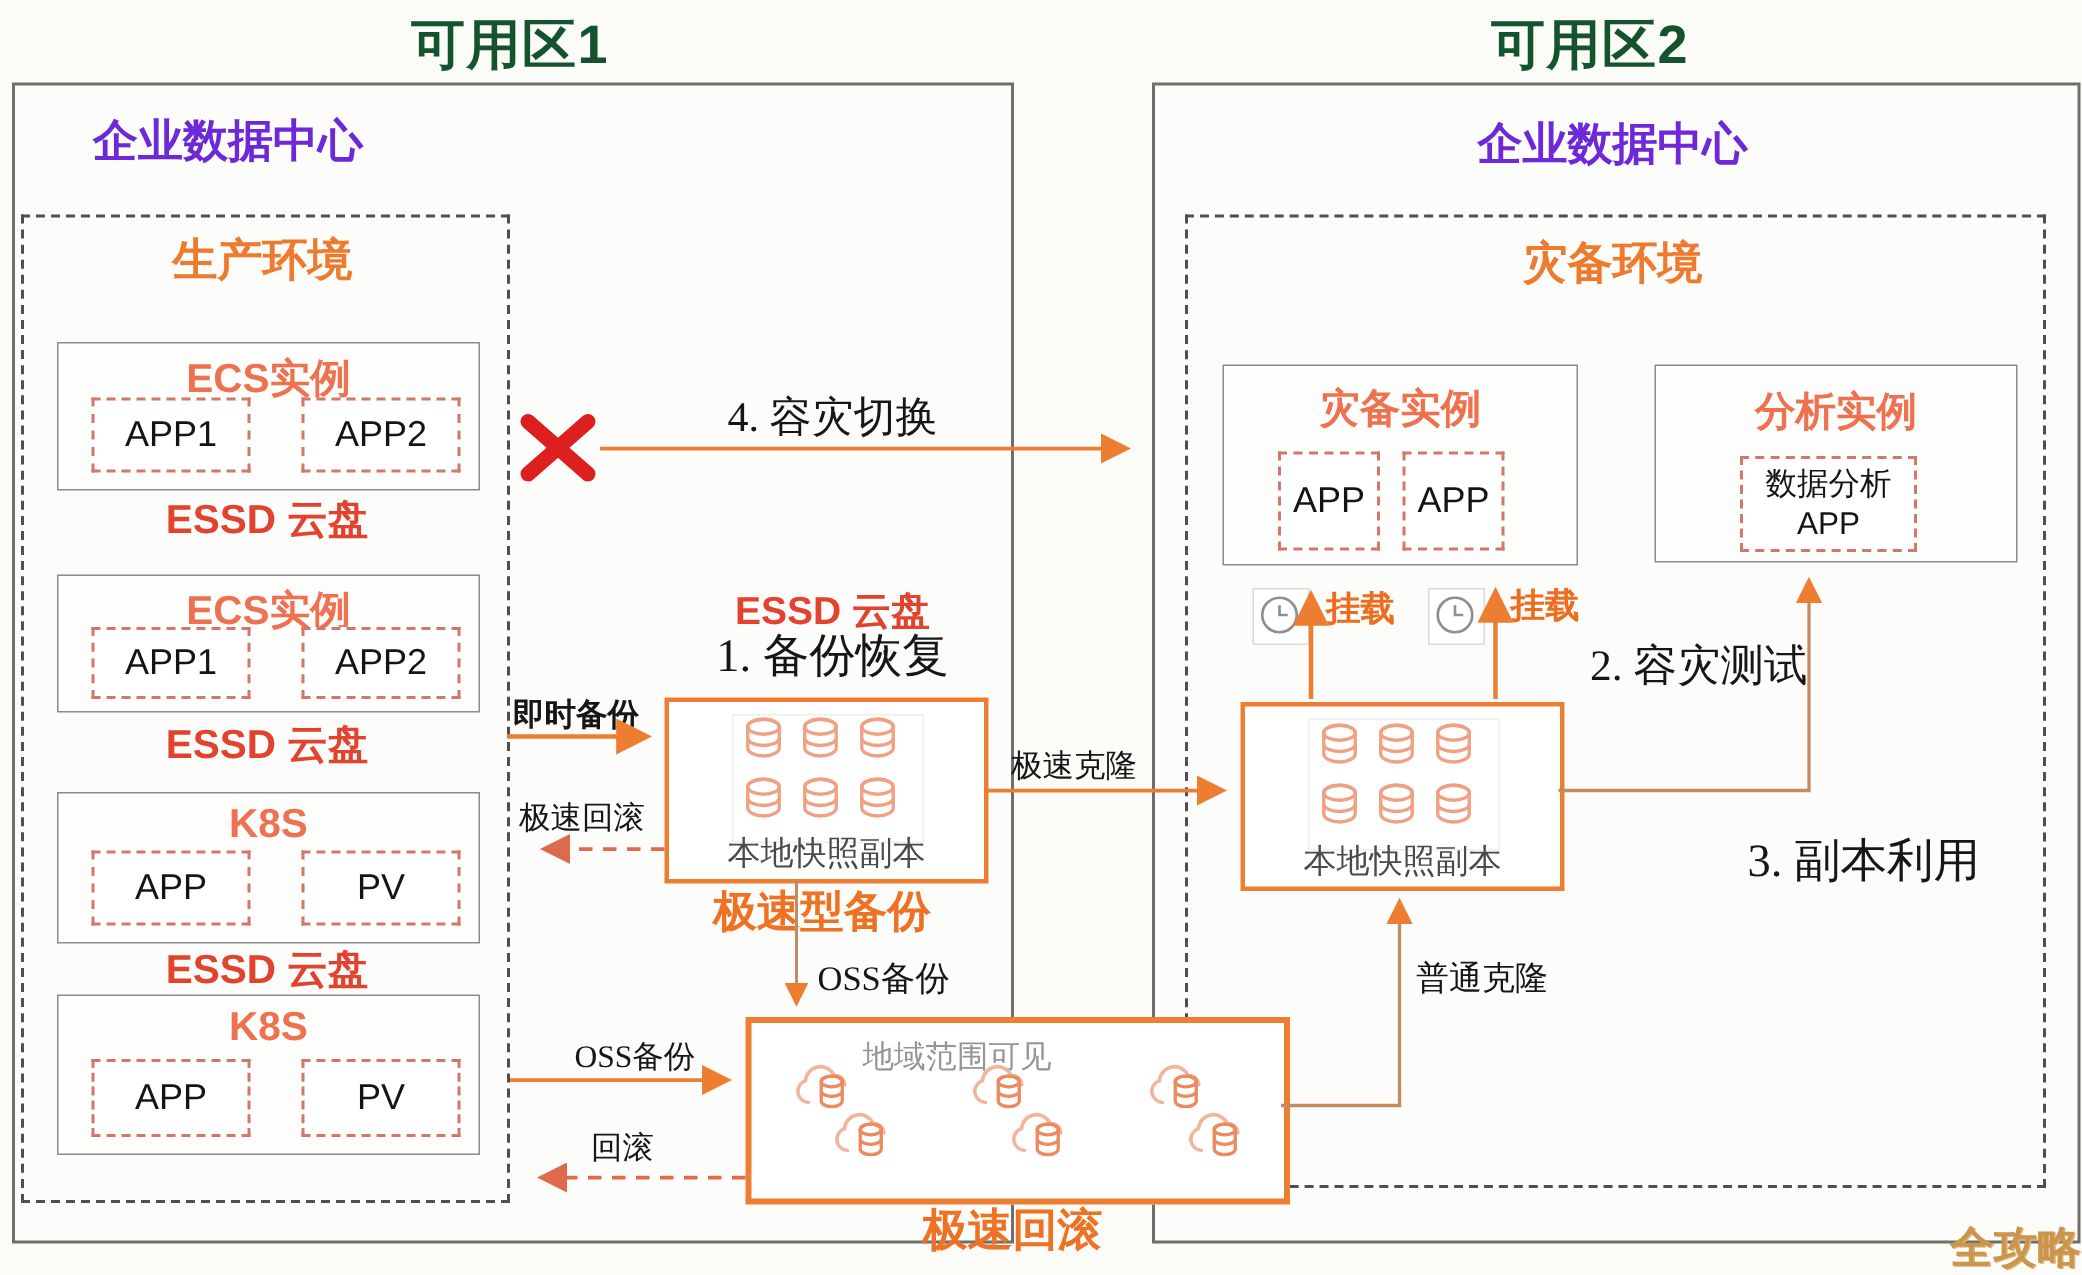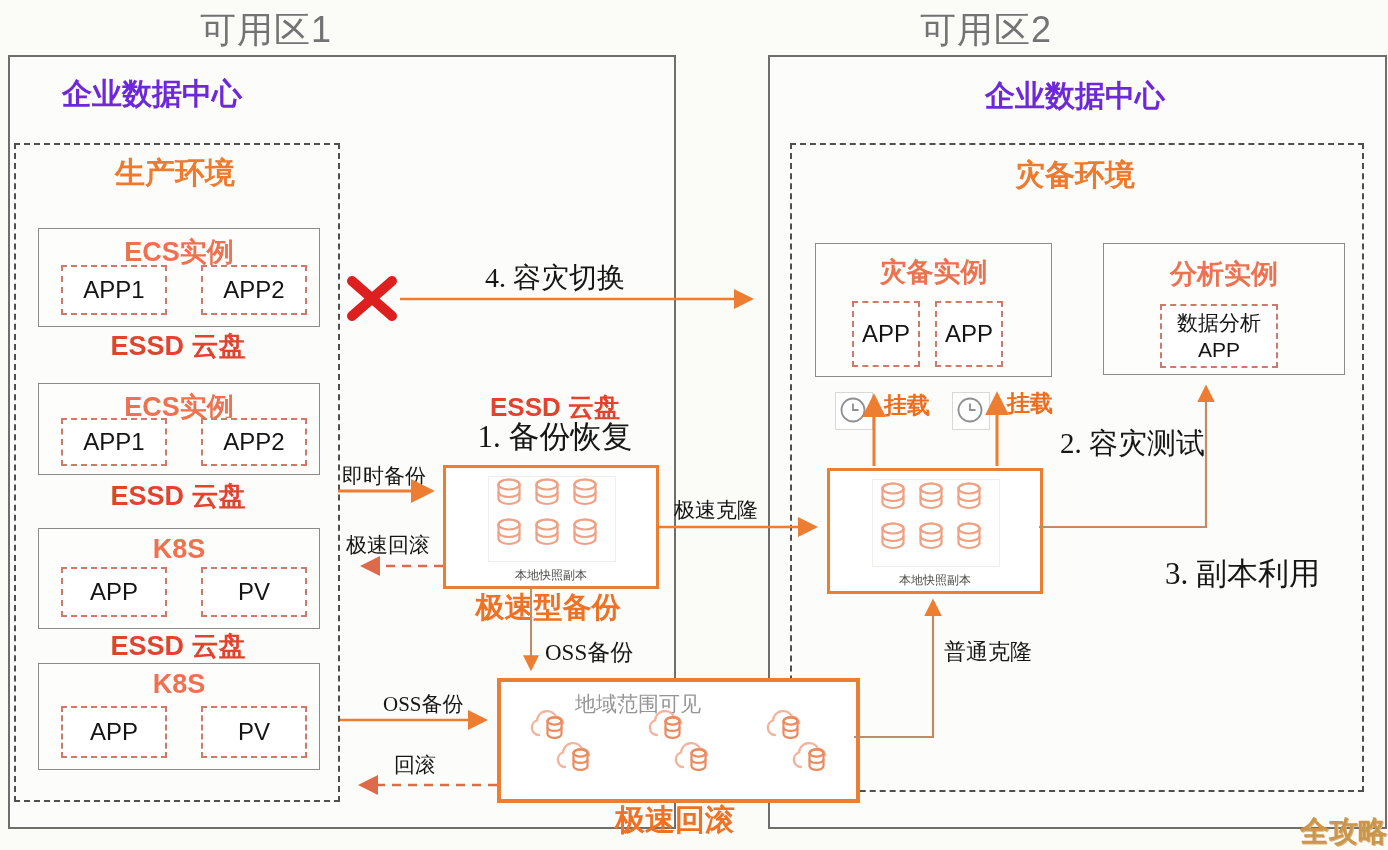--- a/index.html
+++ b/index.html
@@ -1,30 +1,30 @@
 <!DOCTYPE html>
 <html><head>
 <meta charset="utf-8">
 <style>
   html,body{margin:0;padding:0;background:#ffffff;}
   #canvas{position:relative;width:1388px;height:850px;background:#fbfbf8;overflow:hidden;
           font-family:"Liberation Sans",sans-serif;}
   .abs{position:absolute;}
-  .zone-title{font-size:36px;font-weight:400;color:#737373;text-align:left;letter-spacing:1px;}
+  .zone-title{font-size:36px;font-weight:700;color:#14532d;text-align:center;letter-spacing:1px;}
   .zone-box{border:2px solid #6e6e6b;background:#fcfcfa;}
   .dc-label{font-size:30px;font-weight:bold;color:#6d28d9;}
   .env-box{border:2px dashed #4f4f4d;}
   .env-title{font-size:30px;font-weight:bold;color:#EE7A2E;text-align:center;}
   .inst{border:1.5px solid #8b8b87;background:#fdfdfc;}
   .inst-title{position:absolute;left:0;right:0;top:5px;text-align:center;font-size:27px;font-weight:bold;color:#EE7150;}
   .app-box{position:absolute;border:2px dashed #D0796A;background:#fff;display:flex;align-items:center;justify-content:center;font-size:24px;color:#141414;}
   .essd{font-size:27px;font-weight:bold;color:#E2432F;text-align:center;}
   .snapbox{border:3.5px solid #ED7D31;background:#fff;}
   .snap-panel{position:absolute;border:1px solid #eeeeea;background:#fff;}
-  .snap-label{position:absolute;left:0;right:0;bottom:2px;text-align:center;font-size:12px;color:#4a4a48;}
+  .snap-label{position:absolute;left:0;right:0;bottom:2px;text-align:center;font-size:22px;color:#4a4a48;}
   .caption{font-size:29px;font-weight:bold;color:#EE7124;text-align:center;}
   .serif-label{font-family:"Liberation Serif","DejaVu Serif",serif;color:#161616;}
   .step{font-size:29px;text-align:right;}
   .flow{font-size:21px;}
   .mount{font-size:23px;font-weight:bold;color:#ED6D1F;}
   .clock-card{background:#fff;border:1px solid #d8d8d4;}
   .scope{font-size:21px;color:#959595;text-align:left;}
   .watermark{font-size:29px;font-weight:bold;color:#C9964B;text-shadow:1px 1px 0 #e0b07a;}
   svg.overlay{position:absolute;left:0;top:0;pointer-events:none;z-index:6;}
   .twoline{line-height:27px;text-align:center;font-size:21px;color:#141414;}
@@ -167,21 +167,21 @@
         <use href="#dbcyl" x="38" y="40" width="26" height="30"></use>
         <use href="#dbcyl" x="76" y="40" width="26" height="30"></use>
     </svg>
     <div class="snap-label">本地快照副本</div>
   </div>
 
   <div class="abs serif-label step" style="left:1015px;top:424px;width:190px;font-size:29px;">2. 容灾测试</div>
   <div class="abs serif-label step" style="left:1120px;top:553px;width:200px;font-size:31px;">3. 副本利用</div>
 
   <div class="abs serif-label step" style="left:470px;top:259px;width:170px;text-align:center;font-size:28px;">4. 容灾切换</div>
-  <div class="abs serif-label flow" style="left:342px;top:462px;">即时备份</div>
+  <div class="abs serif-label flow" style="left:342px;top:462px;font-weight:bold;">即时备份</div>
   <div class="abs serif-label flow" style="left:346px;top:531px;">极速回滚</div>
   <div class="abs serif-label flow" style="left:674px;top:496px;">极速克隆</div>
   <div class="abs serif-label flow" style="left:545px;top:637px;font-size:23px;">OSS备份</div>
   <div class="abs serif-label flow" style="left:383px;top:690px;">OSS备份</div>
   <div class="abs serif-label flow" style="left:394px;top:751px;">回滚</div>
   <div class="abs serif-label flow" style="left:944px;top:637px;font-size:22px;">普通克隆</div>
 
   <div class="abs watermark" style="left:1300px;top:812px;">全攻略</div>
 
   <svg class="overlay" width="1388" height="850">

